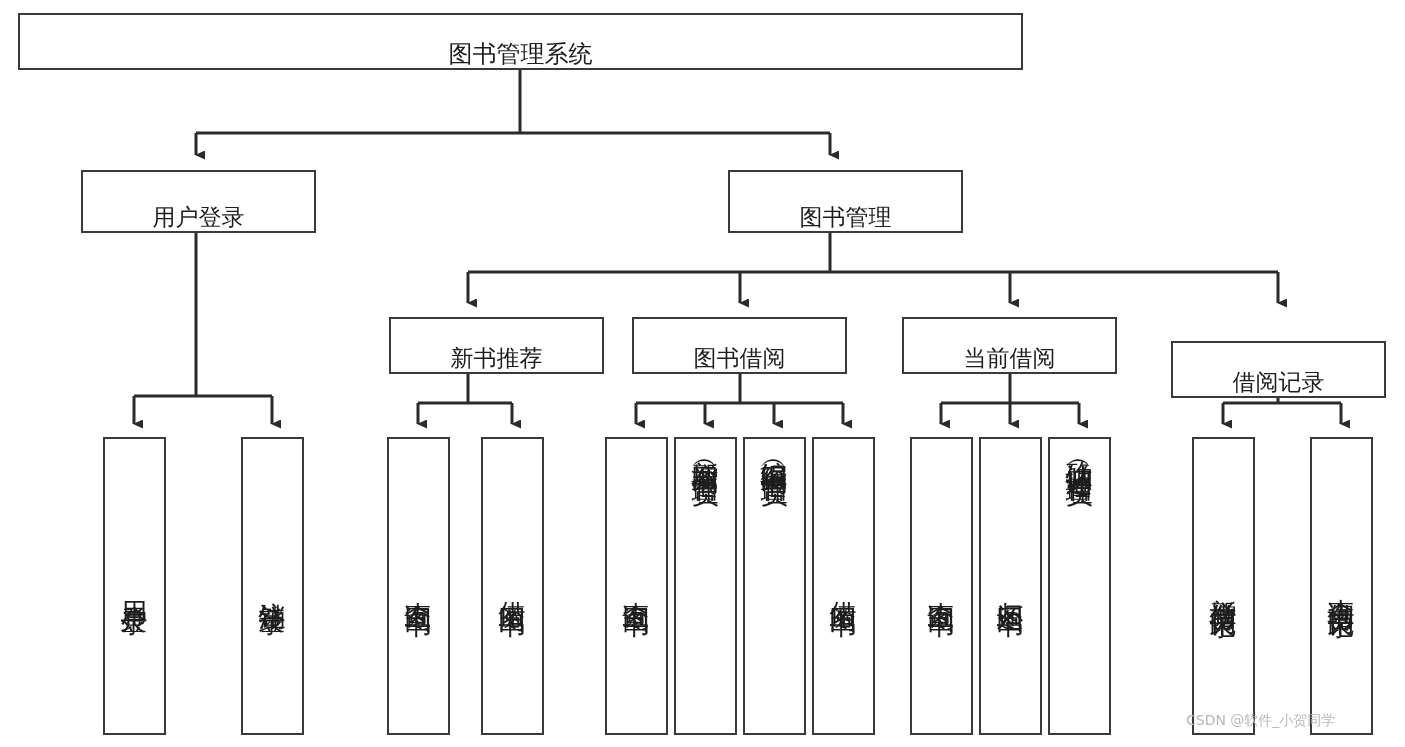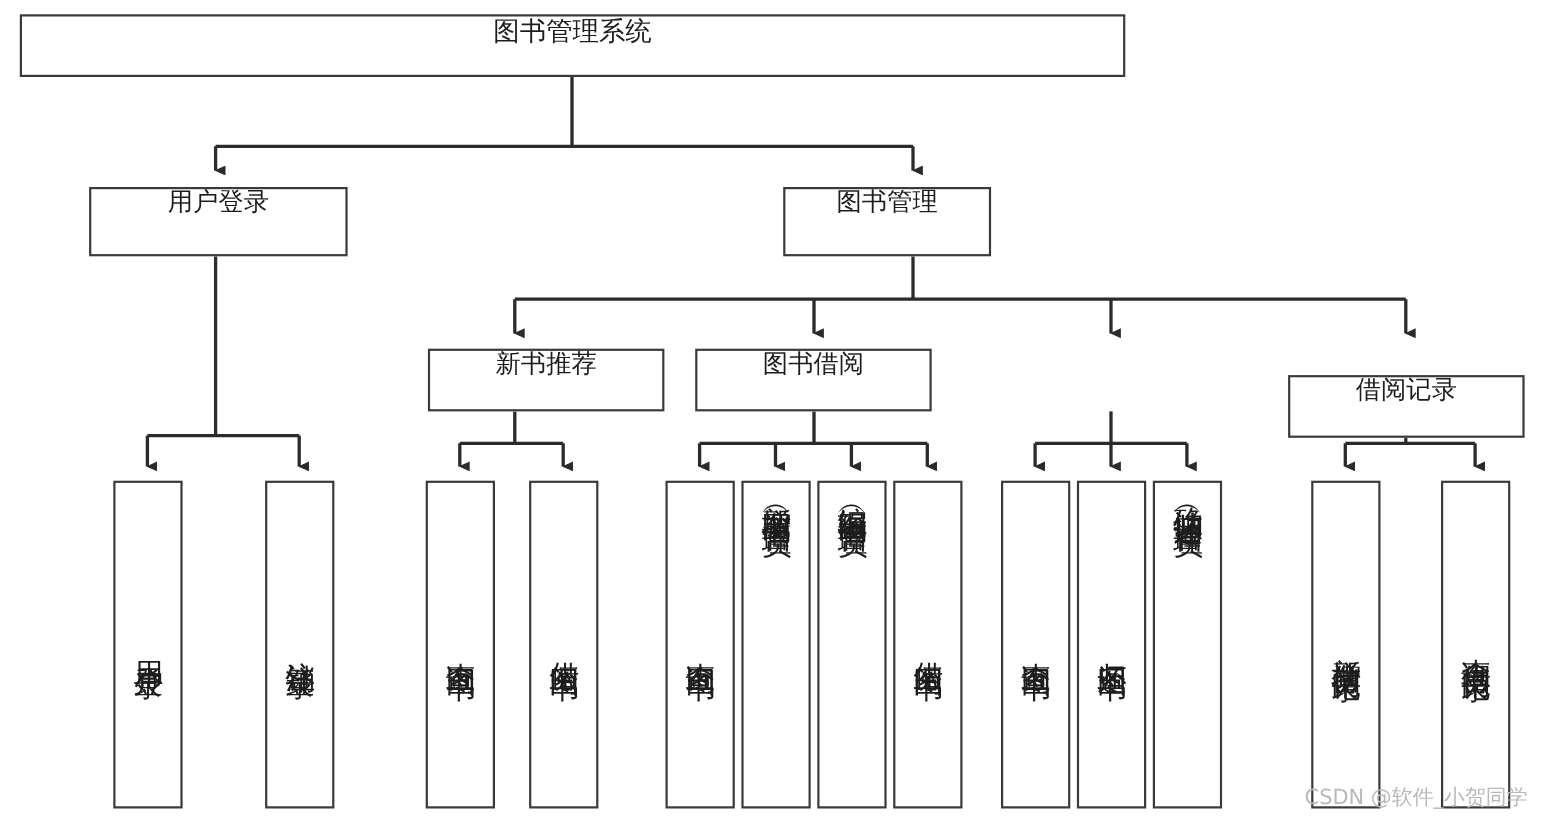--- a/index.html
+++ b/index.html
@@ -25,21 +25,21 @@
     width: 1405px;
     height: 747px;
     pointer-events: none;
   }
   .node {
     position: absolute;
     box-sizing: border-box;
     background: #ffffff;
     border: 2px solid #3a3a3a;
     display: flex;
-    align-items: flex-start;
+    align-items: flex-end;
     justify-content: center;
     z-index: 2;
   }
   .node-label {
     color: #1d1d1d;
     line-height: 1.12;
     white-space: nowrap;
     text-align: center;
   }
   .node.horizontal .node-label {
@@ -61,21 +61,21 @@
     line-height: 1;
     white-space: nowrap;
   }
   .node.vertical.centered {
     align-items: center;
   }
   .watermark {
     position: absolute;
     left: 1186px;
     top: 712px;
-    font-size: 19px;
+    font-size: 14px;
     color: #b9b9b9;
     white-space: nowrap;
     z-index: 5;
     font-family: "DejaVu Sans", "Liberation Sans", sans-serif;
   }
 </style>
 </head>
 <body>
 
 <div id="diagram-root">
@@ -130,30 +130,33 @@
     </g>
   </svg>
 
   <div class="node root horizontal" style="left:18px; top:13px; width:1005px; height:57px;">
     <span class="node-label">图书管理系统</span>
   </div>
 
   <div class="node horizontal" style="left:81px; top:170px; width:235px; height:63px;">
     <span class="node-label">用户登录</span>
   </div>
-  <div class="node horizontal" style="left:712px; top:170px; width:189px; height:63px;">
+  <div class="node horizontal" style="left:728px; top:170px; width:235px; height:63px;">
     <span class="node-label">图书管理</span>
   </div>
 
   <div class="node horizontal" style="left:361px; top:317px; width:215px; height:57px;margin-left:28px;">
     <span class="node-label">新书推荐</span>
   </div>
   <div class="node horizontal" style="left:632px; top:317px; width:215px; height:57px;">
     <span class="node-label">图书借阅</span>
   </div>
+  <div class="node horizontal" style="left:902px; top:317px; width:215px; height:57px;">
+    <span class="node-label">当前借阅</span>
+  </div>
   <div class="node horizontal" style="left:1171px; top:317px; width:215px; height:57px;margin-top:24px;">
     <span class="node-label">借阅记录</span>
   </div>
 
   <div class="node vertical centered" style="left:103px; top:437px; width:63px; height:298px;">
     <span class="node-label">用户登录</span>
   </div>
   <div class="node vertical centered" style="left:241px; top:437px; width:63px; height:298px;">
     <span class="node-label">注销登录</span>
   </div>

